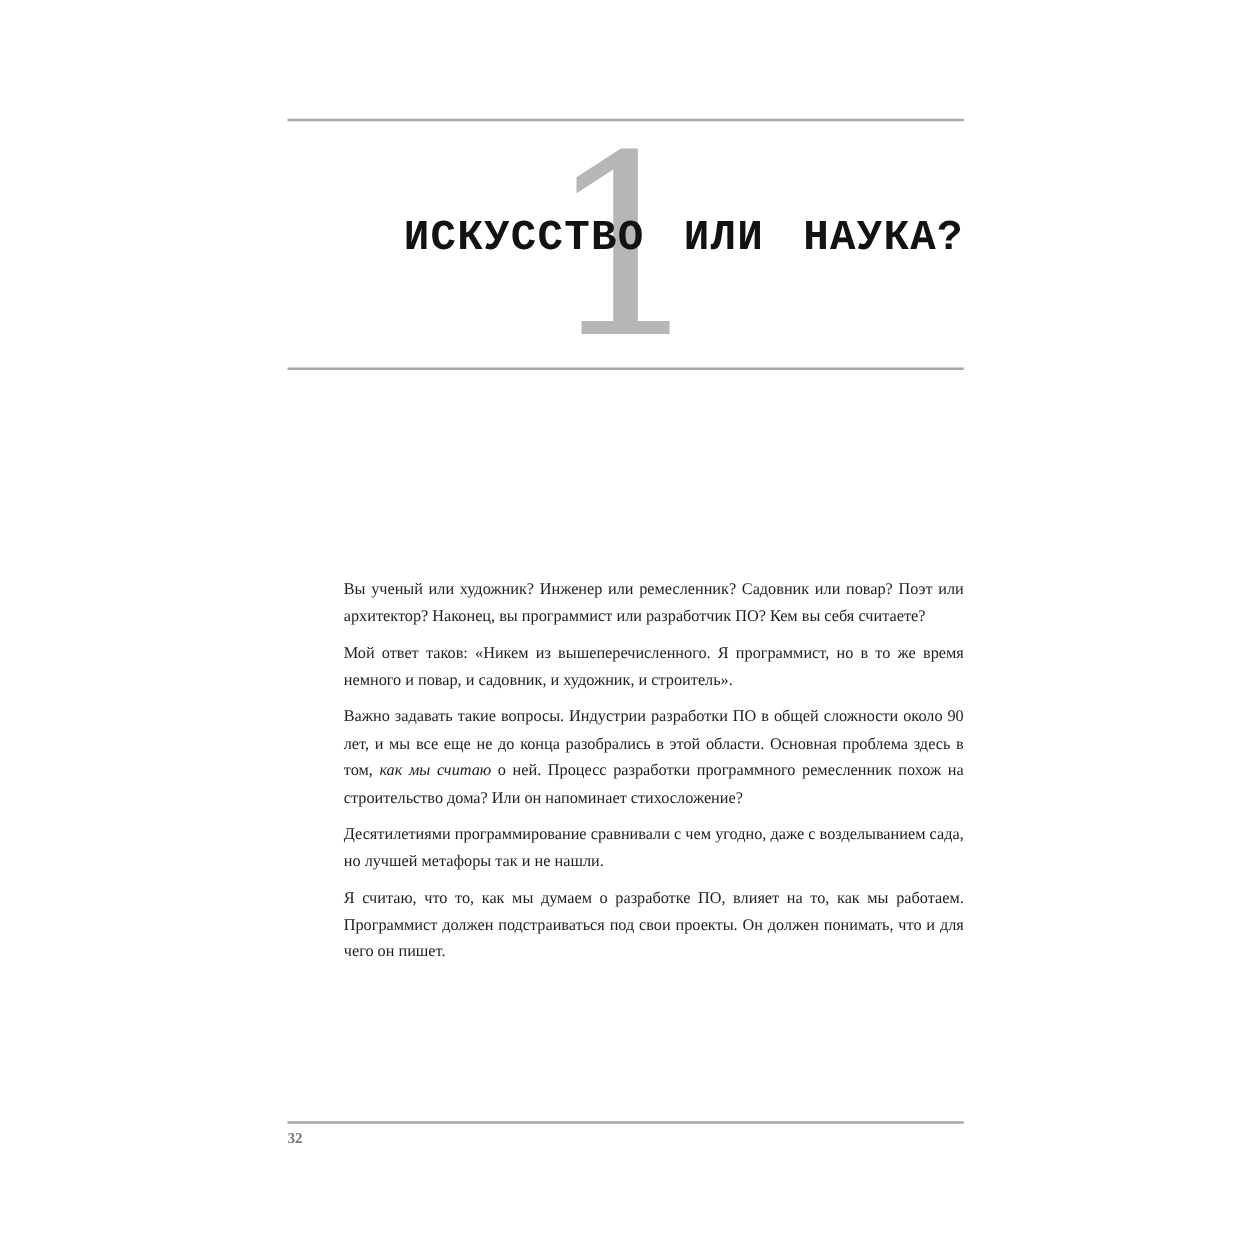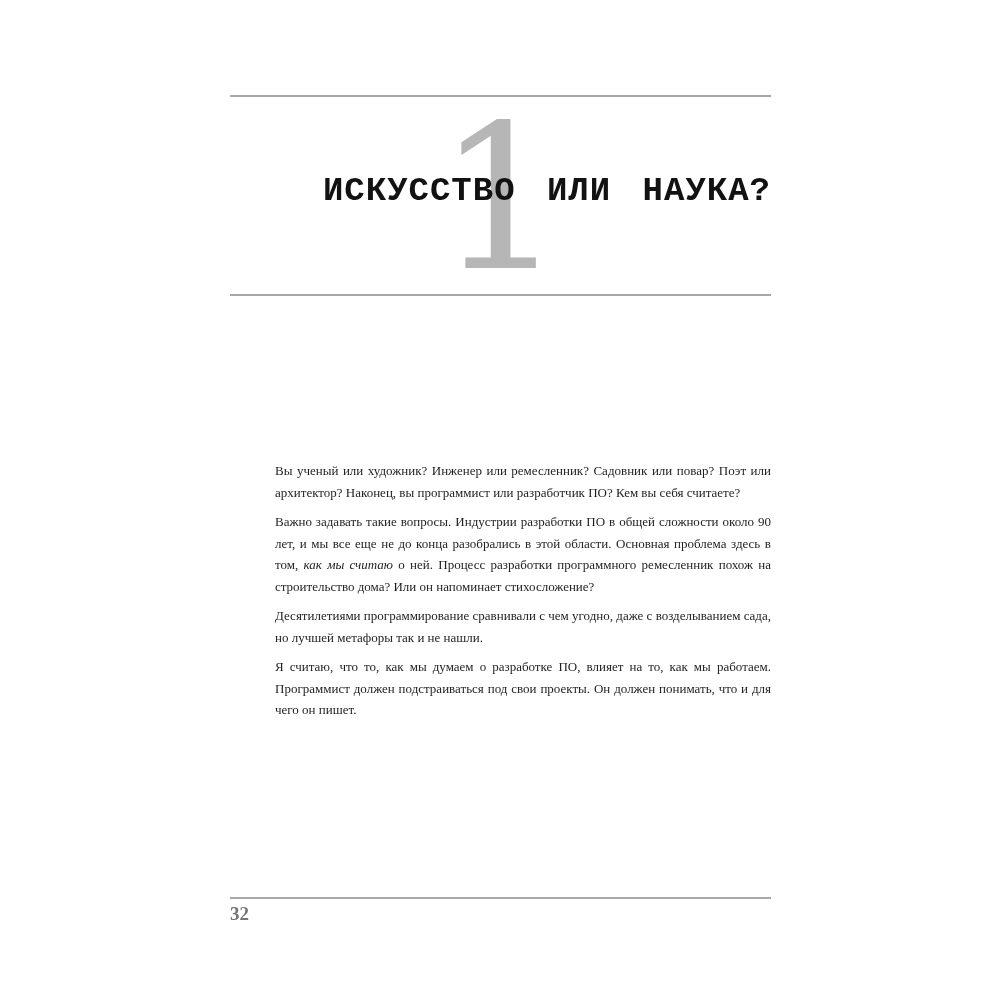--- a/index.html
+++ b/index.html
@@ -80,39 +80,40 @@
   
   .page-footer{
     position:absolute;
     left:230px;top:897px;
     width:541px;
   }
   .rule-footer{position:static;display:block;height:2px;width:100%;background:var(--rule-color);}
   .page-number{
     margin-top:4px;
     font-family:"Liberation Serif", serif;
-    font-size:19px;
+    font-size:12px;
     font-weight:700;
     color:var(--page-number-color);
   }
 </style>
 </head>
 <body>
 
 <div class="page">
 
   <header class="chapter-head">
     <div class="rule rule-top"></div>
     <div class="chapter-number">1</div>
     <h1 class="chapter-title">ИСКУССТВО ИЛИ НАУКА?</h1>
     <div class="rule rule-bottom"></div>
   </header>
 
   <main class="body-text" lang="ru">
     <p>Вы ученый или художник? Инженер или ремесленник? Садовник или повар? Поэт или архитектор? Наконец, вы программист или разработчик ПО? Кем вы себя считаете?</p>
+    <p>Мой ответ таков: «Никем из вышеперечисленного. Я программист, но в то же время немного и повар, и садовник, и художник, и строитель».</p>
     <p><span>Важно задавать такие вопросы. Индустрии разработки ПО в общей сложности около 90 лет, и мы все еще не до конца разобрались в этой области. Основная проблема здесь в том, </span><em class="emph">как мы считаю</em><span> о ней. Процесс разработки программного ремесленник похож на строительство дома? Или он напоминает стихосложение?</span></p>
     <p>Десятилетиями программирование сравнивали с чем угодно, даже с возделыванием сада, но лучшей метафоры так и не нашли.</p>
     <p>Я считаю, что то, как мы думаем о разработке ПО, влияет на то, как мы работаем. Программист должен подстраиваться под свои проекты. Он должен понимать, что и для чего он пишет.</p>
   </main>
 
   <footer class="page-footer">
     <div class="rule-footer"></div>
     <div class="page-number">32</div>
   </footer>
 

